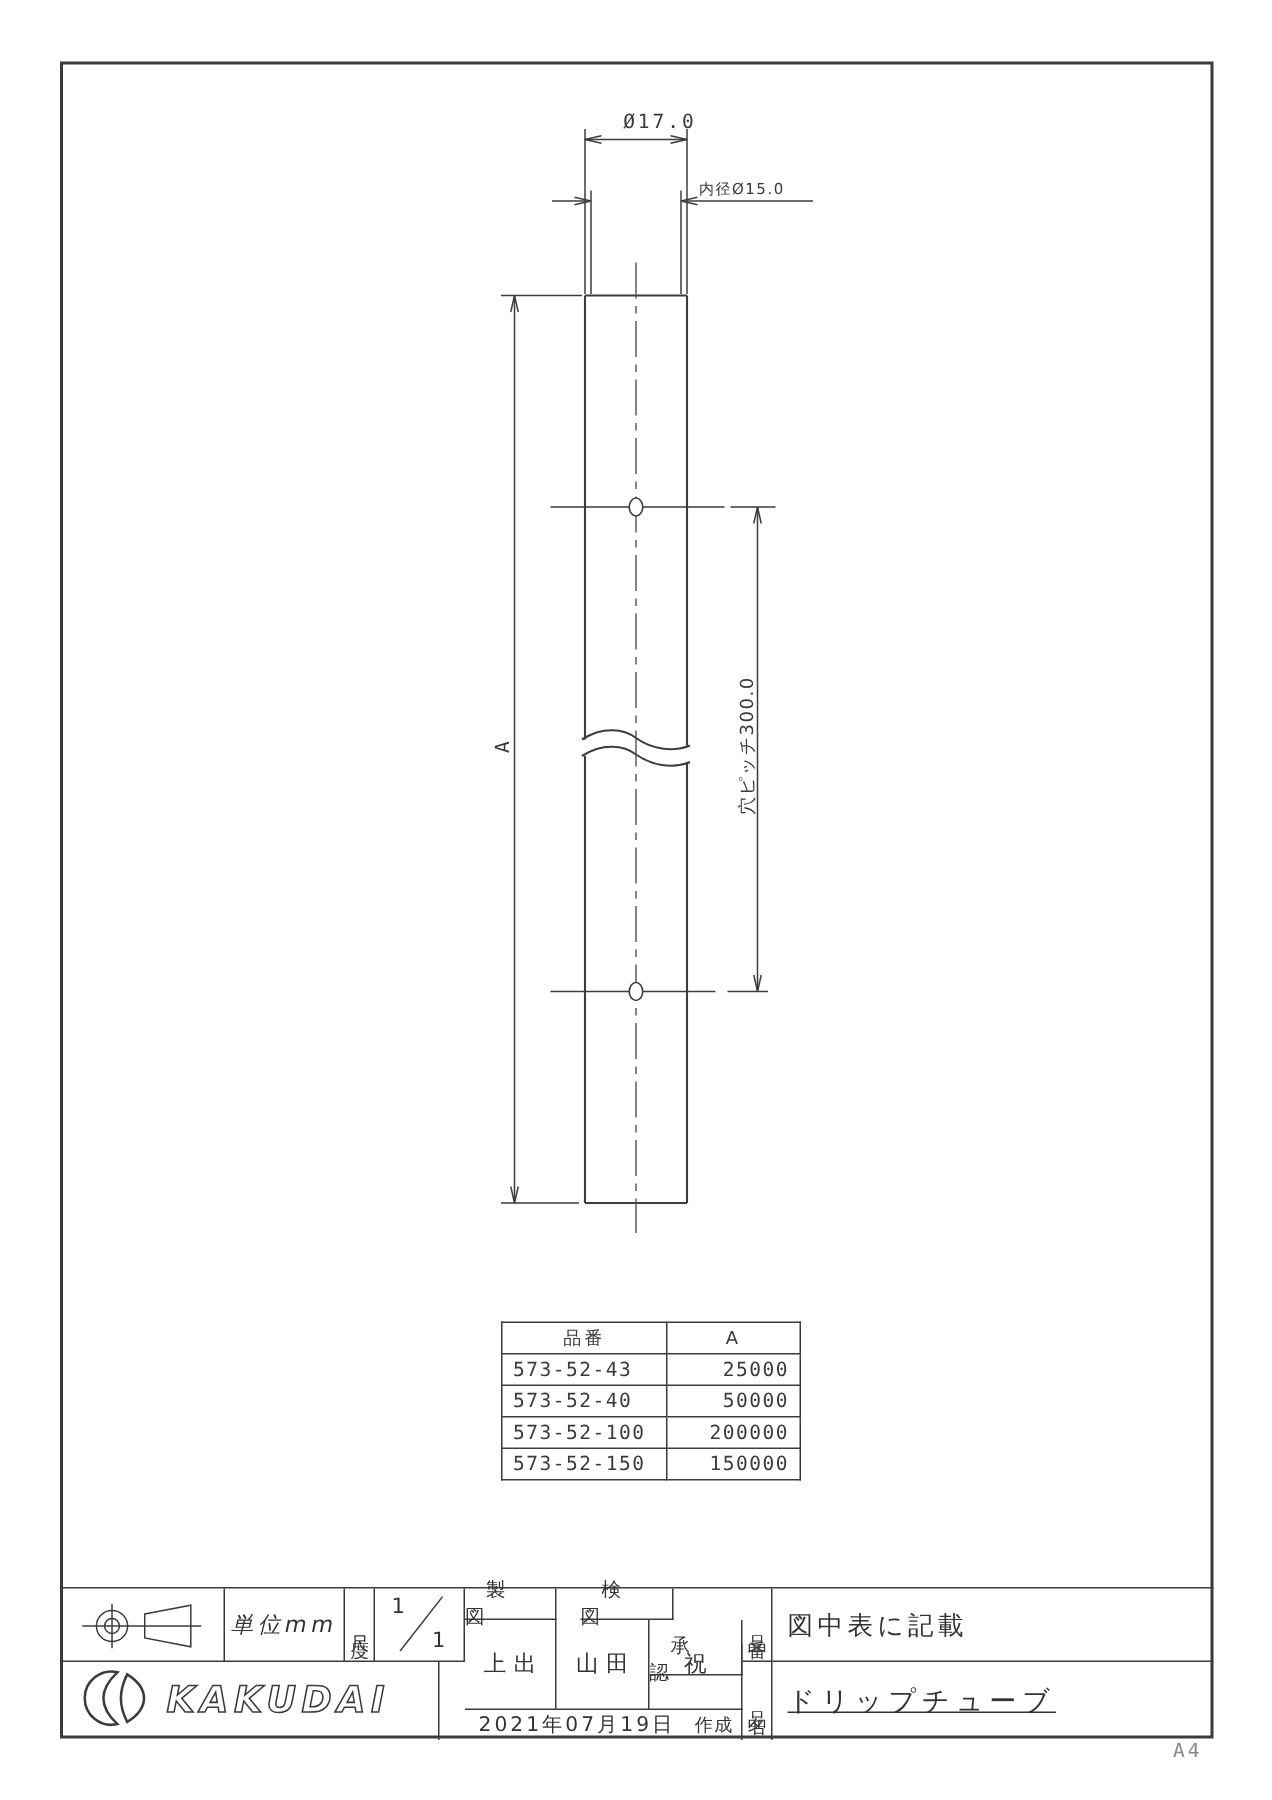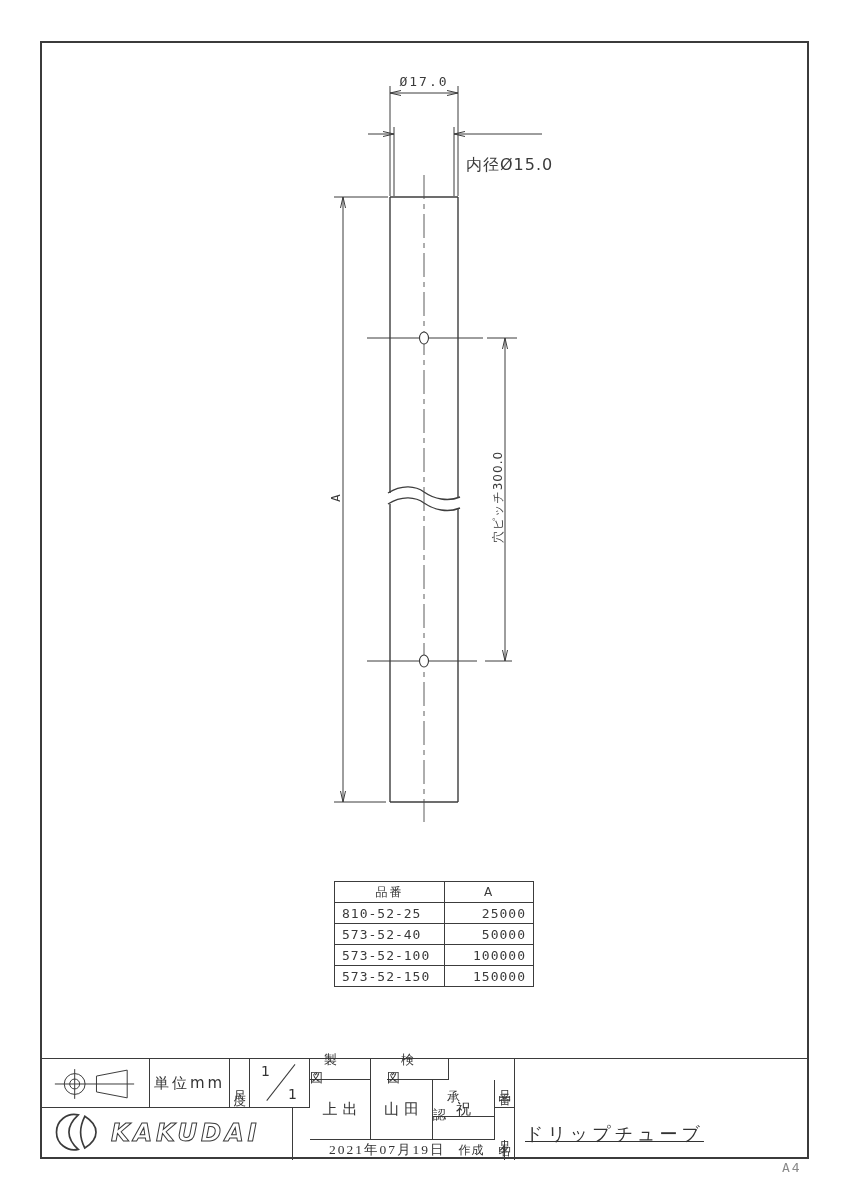--- a/index.html
+++ b/index.html
@@ -103,42 +103,42 @@
     </g>
 
     <line x1="424" y1="175" x2="424" y2="822" stroke="#4a4a4a" stroke-width="0.9" stroke-dasharray="24 5 5 5"></line>
 
     <g stroke="#3d3d3d" fill="#ffffff" stroke-width="1.1">
       <ellipse cx="424" cy="338" rx="4.5" ry="6"></ellipse>
       <ellipse cx="424" cy="661" rx="4.5" ry="6"></ellipse>
     </g>
   </svg>
 
-  <div class="lbl dimtext" style="left:384px; top:74px; width:80px; text-align:center; font-size:13px;">Ø17.0</div>
-  <div class="lbl" style="left:466px; top:119px; font-size:16px; letter-spacing:1px;margin-top:36px;">内径Ø15.0</div>
+  <div class="lbl dimtext" style="left:400px; top:74px; width:80px; text-align:center; font-size:13px;">Ø17.0</div>
+  <div class="lbl" style="left:466px; top:119px; font-size:10px; letter-spacing:1px;">内径Ø15.0</div>
   <div class="lbl dimtext rot" style="left:326px; top:489px; width:20px; height:16px; font-size:13px;">A</div>
   <div class="lbl rot" style="left:447px; top:490px; width:100px; height:14px; font-size:12px; letter-spacing:1px;">穴ピッチ300.0</div>
 
   <table class="spec-table">
     <tbody>
         <tr>
       <th class="col-part">品番</th>
       <th class="col-a">A</th>
     </tr>
     <tr>
-      <td class="cell-part">810-52-25</td>
+      <td class="cell-part">573-52-43</td>
       <td class="cell-a">25000</td>
     </tr>
     <tr>
       <td class="cell-part">573-52-40</td>
       <td class="cell-a">50000</td>
     </tr>
     <tr>
       <td class="cell-part">573-52-100</td>
-      <td class="cell-a">100000</td>
+      <td class="cell-a">200000</td>
     </tr>
     <tr>
       <td class="cell-part">573-52-150</td>
       <td class="cell-a">150000</td>
     </tr>
   </tbody>
     </table>
 
   <div class="tblock">
 
@@ -147,21 +147,21 @@
         <g stroke="#3b3b3b" fill="none" stroke-width="1">
           <circle cx="35" cy="25" r="10.5"></circle>
           <circle cx="35" cy="25" r="5"></circle>
           <line x1="15" y1="25" x2="95" y2="25"></line>
           <line x1="35" y1="10" x2="35" y2="40"></line>
           <polygon points="57,17 88,11 88,39 57,33"></polygon>
         </g>
       </svg>
     </div>
 
-    <div class="tb-cell brd-r brd-b unit-cell" style="left:110px; top:0; width:80px; height:49px;">単位mm</div>
+    <div class="tb-cell brd-r brd-b unit-cell" style="left:110px; top:0; width:80px; height:49px;font-style:italic;">単位mm</div>
 
     <div class="tb-cell brd-r brd-b" style="left:190px; top:0; width:20px; height:49px;">
       <span class="vtext">尺度</span>
     </div>
 
     <div class="tb-cell brd-r brd-b scale-box" style="left:210px; top:0; width:60px; height:49px;">
       <span class="scale-num">1</span>
       <span class="scale-slash"></span>
       <span class="scale-den">1</span>
     </div>
@@ -177,30 +177,31 @@
     </div>
 
     <div class="tb-cell brd-r brd-b tb-head" style="left:270px; top:0; width:61px; height:21px;">製図</div>
     <div class="tb-cell brd-r brd-b tb-head" style="left:347px; top:0; width:62px; height:21px;">検図</div>
     <div class="tb-cell brd-r brd-b tb-head" style="left:393px; top:0; width:62px; height:21px;margin-top:37px;">承認</div>
 
     <div class="tb-cell brd-r brd-b tb-name" style="left:270px; top:21px; width:61px; height:60px;">上出</div>
     <div class="tb-cell brd-r brd-b tb-name" style="left:331px; top:21px; width:62px; height:60px;">山田</div>
     <div class="tb-cell brd-r brd-b tb-name" style="left:393px; top:21px; width:62px; height:60px;">祝</div>
 
-    <div class="tb-cell brd-r date-cell" style="left:280px; top:81px; width:185px; height:20px;font-family:Liberation Serif, serif;">
+    <div class="tb-cell brd-r date-cell" style="left:270px; top:81px; width:185px; height:20px;">
       <span>2021年07月19日</span>
       <span class="date-suffix">作成</span>
     </div>
 
     <div class="tb-cell brd-r brd-b" style="left:455px; top:0; width:20px; height:49px;">
       <span class="vtext">品番</span>
     </div>
     <div class="tb-cell brd-r" style="left:455px; top:49px; width:20px; height:52px;">
       <span class="vtext">品名</span>
     </div>
 
+    <div class="tb-cell brd-b value-cell partno-val" style="left:475px; top:0; width:294px; height:49px;">図中表に記載</div>
     <div class="tb-cell value-cell partname-val" style="left:475px; top:49px; width:294px; height:52px;">ドリップチューブ</div>
   </div>
 
   <div class="sheet-size">A4</div>
 
 </div>
 
 </body></html>

